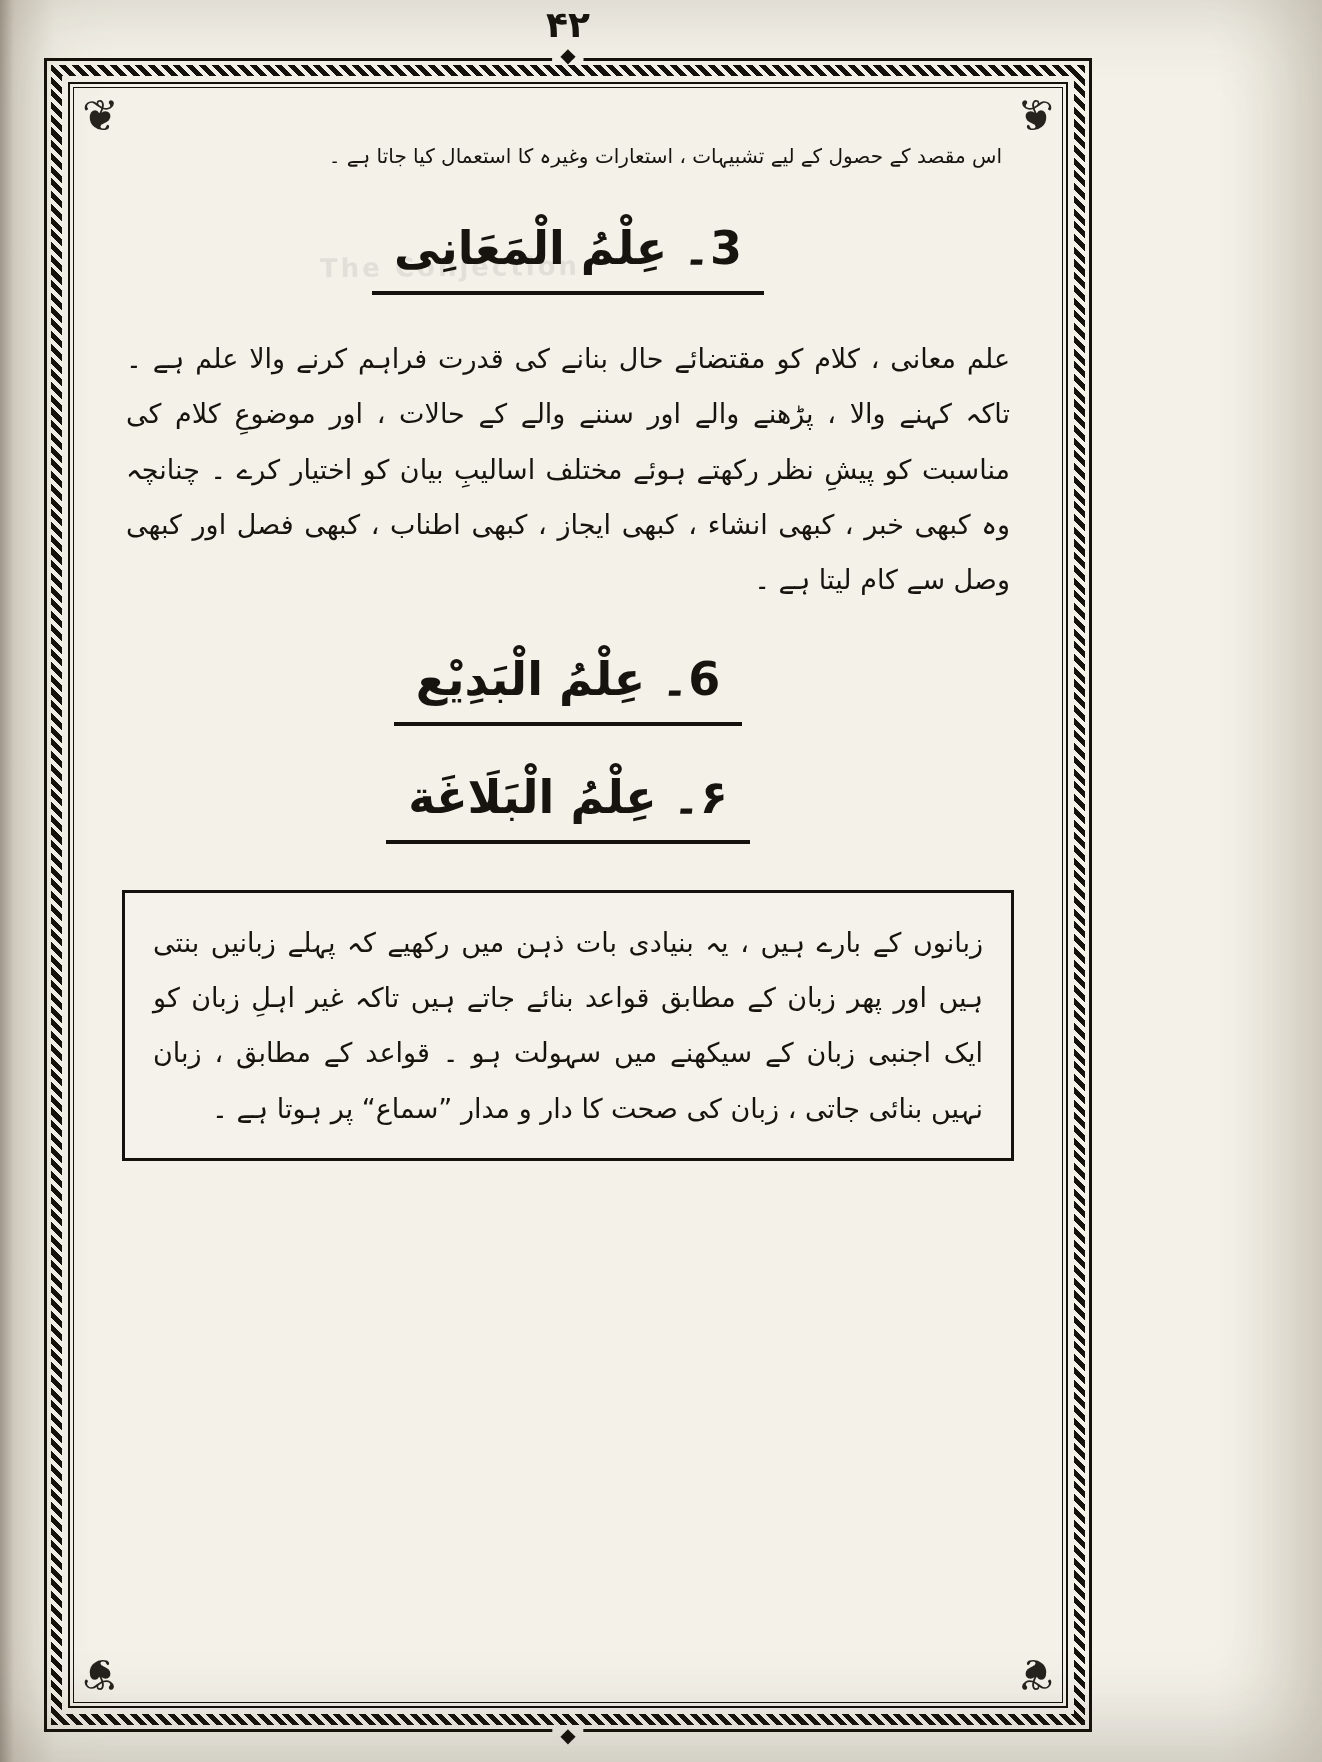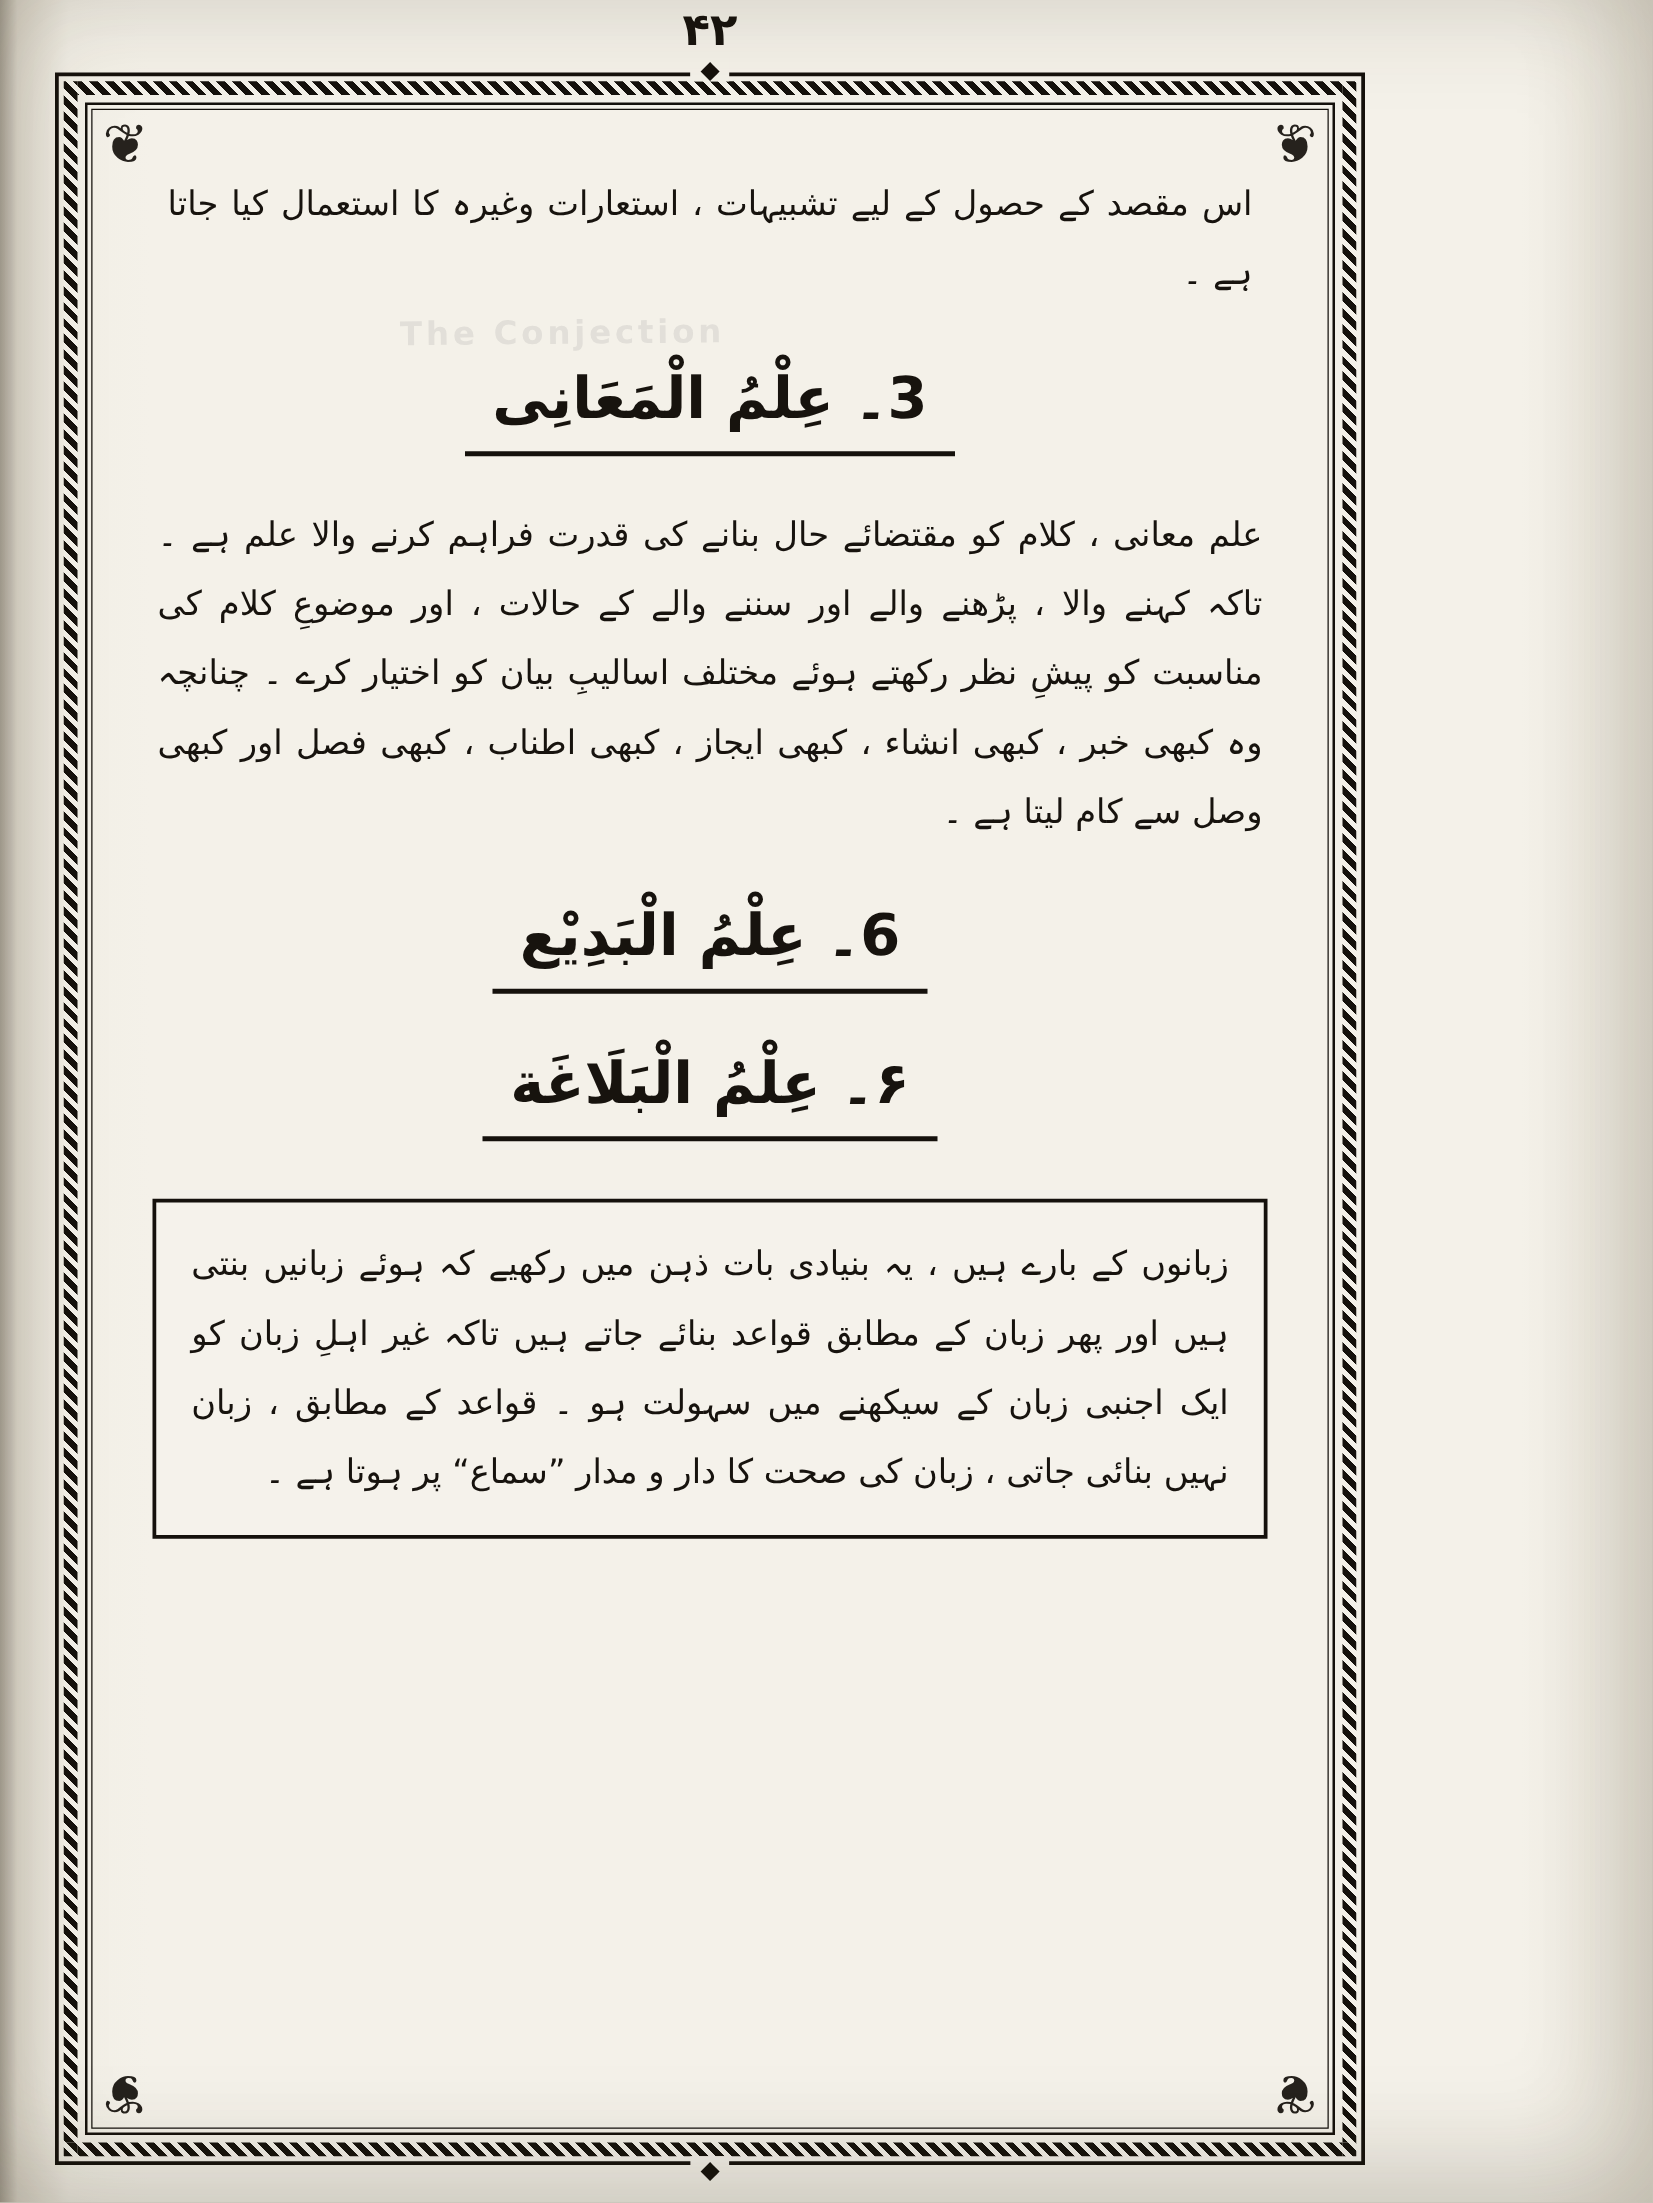--- a/index.html
+++ b/index.html
@@ -42,21 +42,21 @@
   .flourish{
     position:absolute;font-size:44px;line-height:1;color:#15110c;opacity:.92;
   }
   .flourish.tl{top:6px;right:8px;transform:scaleX(-1);}
   .flourish.tr{top:6px;left:8px;}
   .flourish.bl{bottom:6px;right:8px;transform:scale(-1,-1);}
   .flourish.br{bottom:6px;left:8px;transform:scaleY(-1);}
   
   .intro{
     margin:22px 16px 0;
-    font-size:27px;line-height:2.05;text-align:justify;text-align-last:right;
+    font-size:20px;line-height:2.05;text-align:justify;text-align-last:right;
   }
   .section-heading{margin:44px 0 0;text-align:center;}
   .section-heading .ht{
     display:inline-block;font-size:46px;font-weight:bold;
     padding:0 22px 16px;border-bottom:4px solid #15110c;
     letter-spacing:1px;
   }
   .section-body{
     margin:36px 8px 0;
     font-size:27px;line-height:2.05;text-align:justify;text-align-last:right;
@@ -105,21 +105,21 @@
               <p class="section-body">علم معانی ، کلام کو مقتضائے حال بنانے کی قدرت فراہم کرنے والا علم ہے ۔ تاکہ کہنے والا ، پڑھنے والے اور سننے والے کے حالات ، اور موضوعِ کلام کی مناسبت کو پیشِ نظر رکھتے ہوئے مختلف اسالیبِ بیان کو اختیار کرے ۔ چنانچہ وہ کبھی خبر ، کبھی انشاء ، کبھی ایجاز ، کبھی اطناب ، کبھی فصل اور کبھی وصل سے کام لیتا ہے ۔</p>
 
               <div class="section-heading">
                 <span class="ht">6۔ عِلْمُ الْبَدِیْع</span>
               </div>
 
               <div class="section-heading">
                 <span class="ht">۶۔ عِلْمُ الْبَلَاغَة</span>
               </div>
 
-              <div class="note-box">زبانوں کے بارے ہیں ، یہ بنیادی بات ذہن میں رکھیے کہ ہوئے زبانیں بنتی ہیں اور پھر زبان کے مطابق قواعد بنائے جاتے ہیں تاکہ غیر اہلِ زبان کو ایک اجنبی زبان کے سیکھنے میں سہولت ہو ۔ قواعد کے مطابق ، زبان نہیں بنائی جاتی ، زبان کی صحت کا دار و مدار ”سماع“ پر ہوتا ہے ۔</div>
+              <div class="note-box">زبانوں کے بارے ہیں ، یہ بنیادی بات ذہن میں رکھیے کہ پہلے زبانیں بنتی ہیں اور پھر زبان کے مطابق قواعد بنائے جاتے ہیں تاکہ غیر اہلِ زبان کو ایک اجنبی زبان کے سیکھنے میں سہولت ہو ۔ قواعد کے مطابق ، زبان نہیں بنائی جاتی ، زبان کی صحت کا دار و مدار ”سماع“ پر ہوتا ہے ۔</div>
 
             </div>
           </div>
         </div>
         <span class="medallion top" style="position:absolute;">◆</span>
       </div>
     </div>
     <span class="medallion top">◆</span>
     <span class="medallion bottom">◆</span>
   </div>

